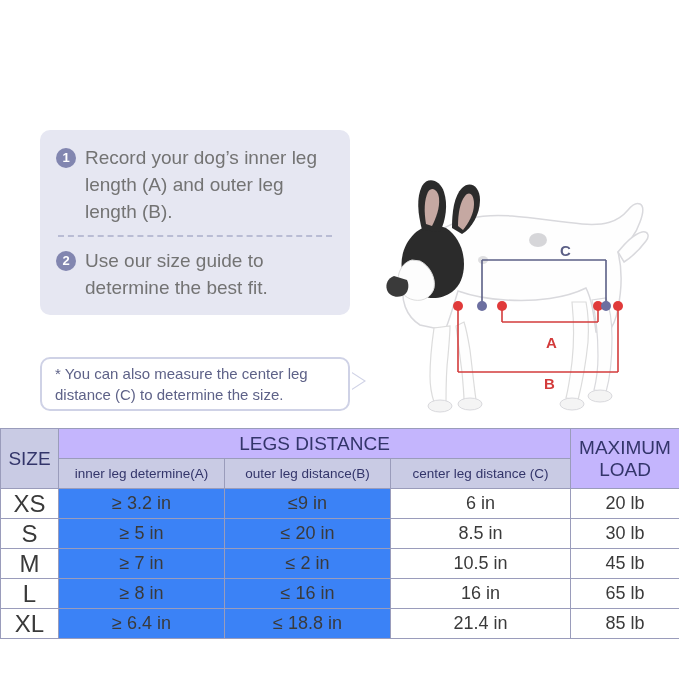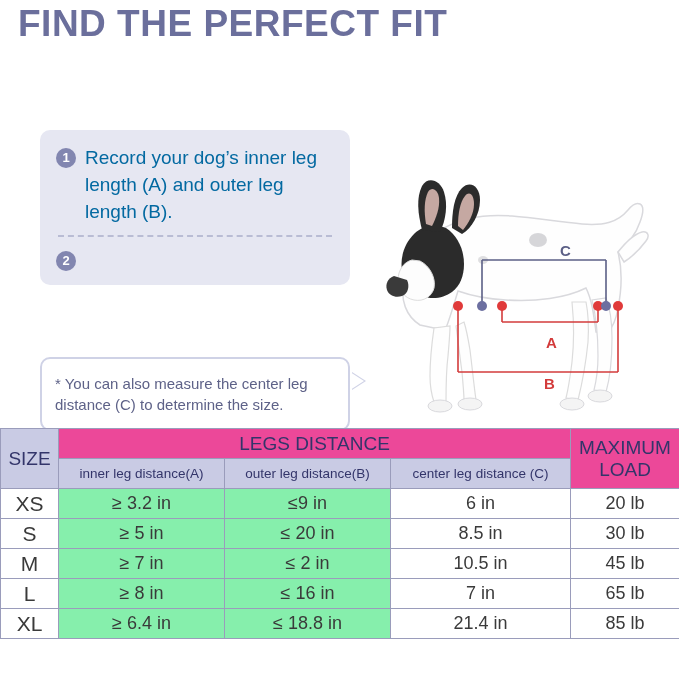--- a/index.html
+++ b/index.html
@@ -56,37 +56,37 @@
     color: #ffffff;
     font-size: 13px;
     font-weight: bold;
     line-height: 20px;
     text-align: center;
     margin-top: 4px;
   }
   .step-text {
     font-size: 19px;
     line-height: 27px;
-    color: #0369a1;
+    color: #737373;
   }
   .divider {
     border: 0;
     border-top: 2px dashed #b9bcd4;
     margin: 10px 2px 10px 2px;
   }
 
   #note-box {
     position: absolute;
     left: 40px;
     top: 357px;
     width: 310px;
     background: #ffffff;
     border: 2px solid #cfd2e6;
     border-radius: 10px;
-    padding: 14px 13px;
+    padding: 4px 13px;
     box-sizing: border-box;
     font-size: 15px;
     line-height: 21px;
     color: #5e6288;
   }
   #note-tail {
     position: absolute;
     left: 350px;
     top: 372px;
     width: 0; height: 0;
@@ -127,63 +127,63 @@
     color: #3a3a3a;
   }
   #size-table td, #size-table th {
     border: 1px solid #9a9cbb;
     text-align: center;
     padding: 0;
     height: 29px;
     font-weight: normal;
   }
   .hdr-purple {
-    background: #ec4899;
+    background: #c4b5fd;
     color: #33356a;
     font-weight: bold;
     font-size: 19px;
   }
   .hdr-sub {
     background: #c9cbe4;
     color: #33356a;
     font-size: 13.5px;
     height: 26px;
   }
   .hdr-size {
     background: #c9cbe4;
     color: #33356a;
     font-weight: bold;
     font-size: 19px;
     margin-top: 24px;
   }
-  .cell-yellow { background: #86efac; }
+  .cell-yellow { background: #3b82f6; }
   .cell-white { background: #ffffff; }
   .col-size { width: 58px; }
   .col-a { width: 166px; }
   .col-b { width: 166px; }
   .col-c { width: 180px; }
   .col-load { width: 109px; }
-  td.size-cell { font-size: 21px; }
+  td.size-cell { font-size: 24px; }
   td.data-cell { font-size: 18px; }
 </style>
 </head>
 <body>
 
 <div id="headline">
-  <span class="line">FIND THE PERFECT FIT</span>
 </div>
 
 <div id="steps-panel">
   <div class="step">
     <div class="step-num">1</div>
     <div class="step-text">Record your dog’s inner leg length (A) and outer leg length (B).</div>
   </div>
   <hr class="divider">
   <div class="step">
     <div class="step-num">2</div>
+    <div class="step-text">Use our size guide to determine the best fit.</div>
   </div>
 </div>
 
 <div id="note-box">* You can also measure the center leg distance (C) to determine the size.</div>
 <div id="note-tail"></div>
 
 <div id="dog-area">
   <svg id="dog-svg" width="319" height="315" viewBox="0 0 319 315">
 
     <path d="M60 215 C46 206 40 190 44 172 C48 150 62 130 84 118 C104 107 128 104 152 106
@@ -265,21 +265,21 @@
       <col class="col-c">
       <col class="col-load">
   </colgroup>
   <tbody>
     <tr>
       <th class="hdr-size" rowspan="2">SIZE</th>
       <th class="hdr-purple" colspan="3">LEGS DISTANCE</th>
       <th class="hdr-purple" rowspan="2">MAXIMUM LOAD</th>
     </tr>
     <tr>
-      <th class="hdr-sub">inner leg distance(A)</th>
+      <th class="hdr-sub">inner leg determine(A)</th>
       <th class="hdr-sub">outer leg distance(B)</th>
       <th class="hdr-sub">center leg distance (C)</th>
     </tr>
 
     <tr>
       <td class="cell-white size-cell">XS</td>
       <td class="cell-yellow data-cell">≥ 3.2 in</td>
       <td class="cell-yellow data-cell">≤9 in</td>
       <td class="cell-white data-cell">6 in</td>
       <td class="cell-white data-cell">20 lb</td>
@@ -295,21 +295,21 @@
       <td class="cell-white size-cell">M</td>
       <td class="cell-yellow data-cell">≥ 7 in</td>
       <td class="cell-yellow data-cell">≤ 2 in</td>
       <td class="cell-white data-cell">10.5 in</td>
       <td class="cell-white data-cell">45 lb</td>
     </tr>
     <tr>
       <td class="cell-white size-cell">L</td>
       <td class="cell-yellow data-cell">≥ 8 in</td>
       <td class="cell-yellow data-cell">≤ 16 in</td>
-      <td class="cell-white data-cell">7 in</td>
+      <td class="cell-white data-cell">16 in</td>
       <td class="cell-white data-cell">65 lb</td>
     </tr>
     <tr>
       <td class="cell-white size-cell">XL</td>
       <td class="cell-yellow data-cell">≥ 6.4 in</td>
       <td class="cell-yellow data-cell">≤ 18.8 in</td>
       <td class="cell-white data-cell">21.4 in</td>
       <td class="cell-white data-cell">85 lb</td>
     </tr>
   </tbody>

